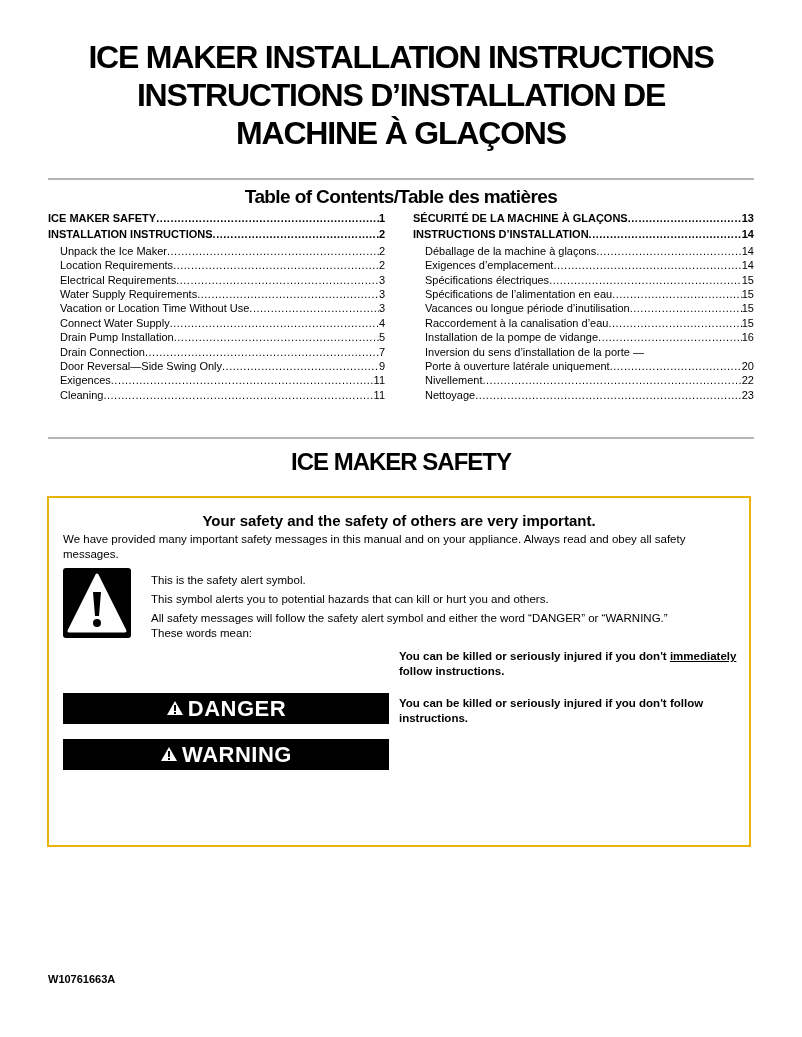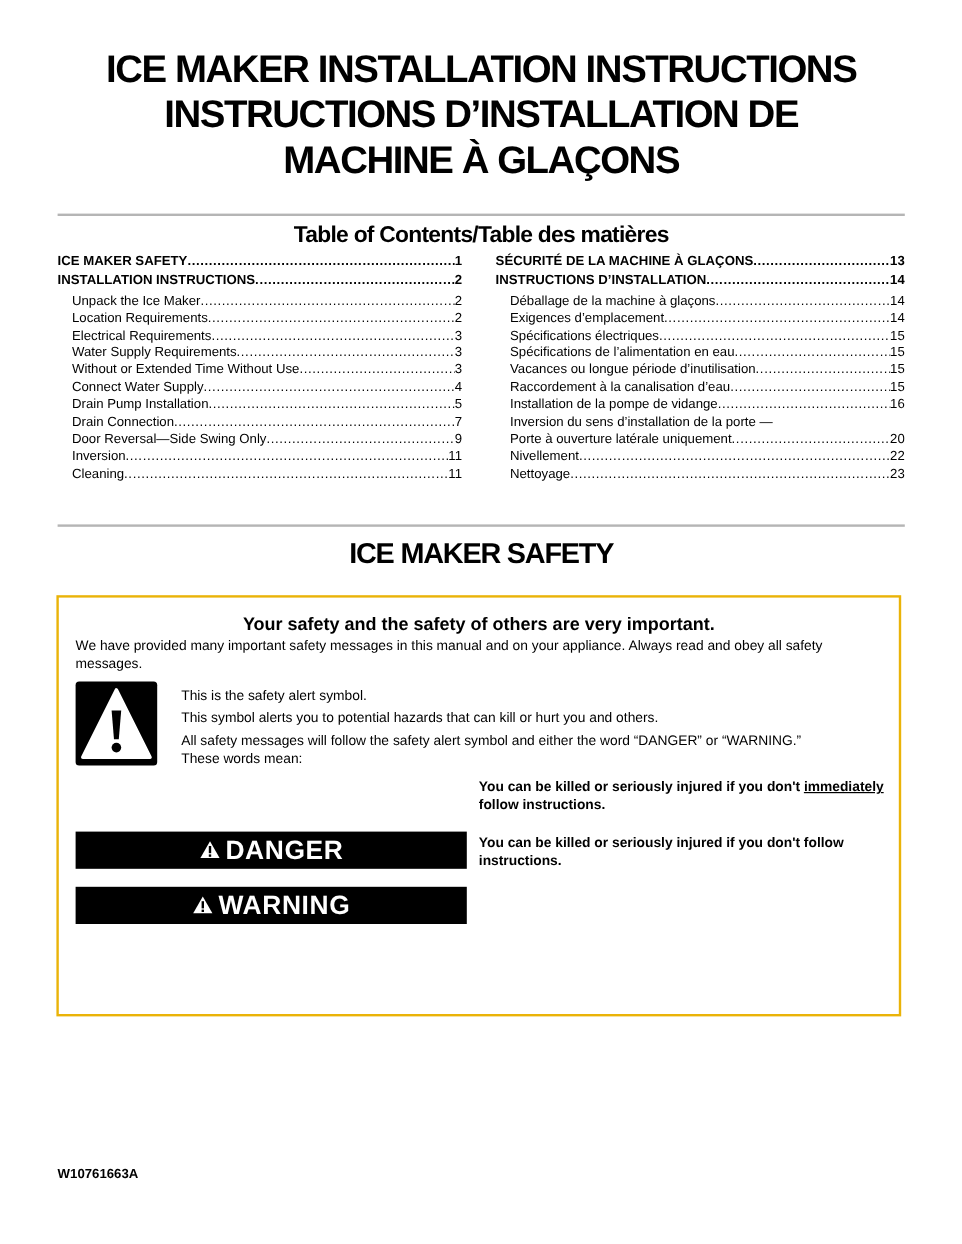--- a/index.html
+++ b/index.html
@@ -68,21 +68,21 @@
       <span class="lbl">Electrical Requirements</span>
       <span class="dots"></span>
       <span class="pg">3</span>
     </div>
   <div class="toc-row sub">
       <span class="lbl">Water Supply Requirements</span>
       <span class="dots"></span>
       <span class="pg">3</span>
     </div>
   <div class="toc-row sub">
-      <span class="lbl">Without or Extended Time Without Use</span>
+      <span class="lbl">Vacation or Location Time Without Use</span>
       <span class="dots"></span>
       <span class="pg">3</span>
     </div>
   <div class="toc-row sub">
       <span class="lbl">Connect Water Supply</span>
       <span class="dots"></span>
       <span class="pg">4</span>
     </div>
   <div class="toc-row sub">
       <span class="lbl">Drain Pump Installation</span>
@@ -93,21 +93,21 @@
       <span class="lbl">Drain Connection</span>
       <span class="dots"></span>
       <span class="pg">7</span>
     </div>
   <div class="toc-row sub">
       <span class="lbl">Door Reversal—Side Swing Only</span>
       <span class="dots"></span>
       <span class="pg">9</span>
     </div>
   <div class="toc-row sub">
-      <span class="lbl">Inversion</span>
+      <span class="lbl">Exigences</span>
       <span class="dots"></span>
       <span class="pg">11</span>
     </div>
   <div class="toc-row sub">
       <span class="lbl">Cleaning</span>
       <span class="dots"></span>
       <span class="pg">11</span>
     </div>
 </div>
 

